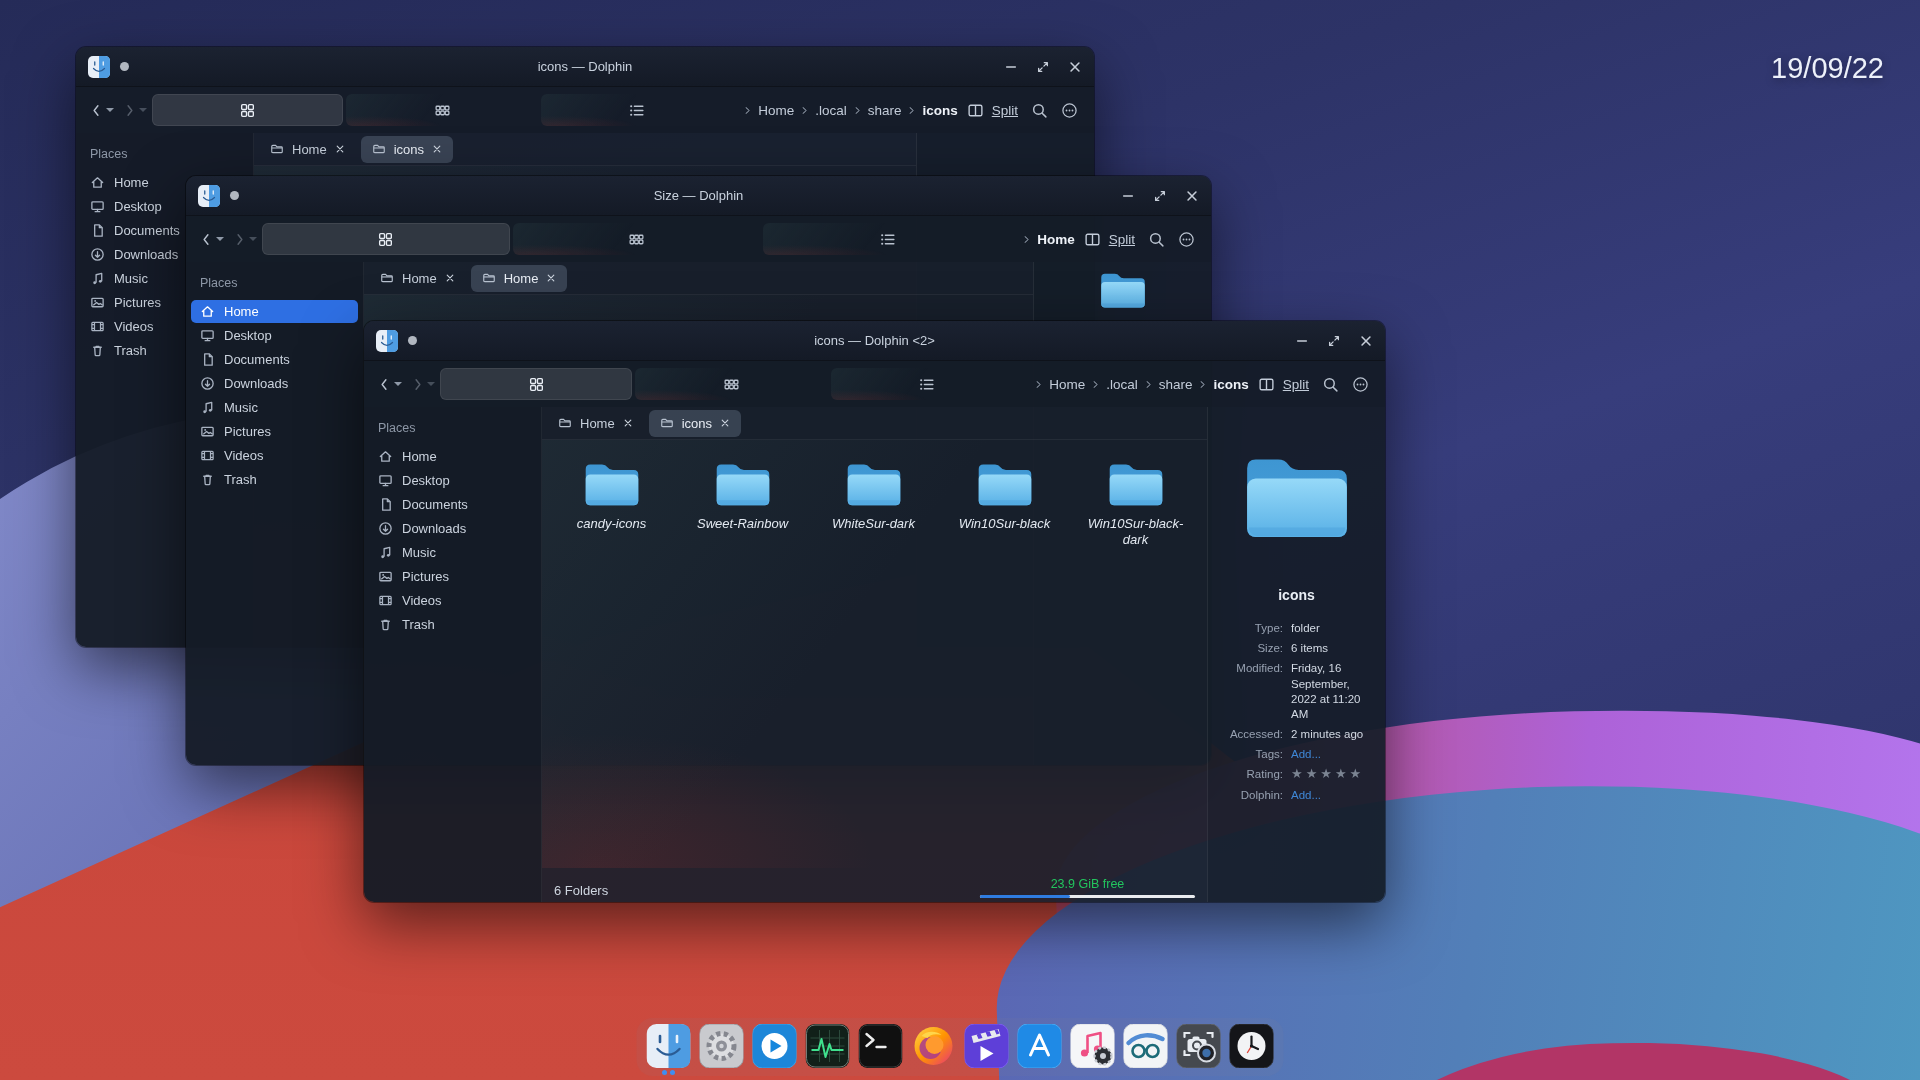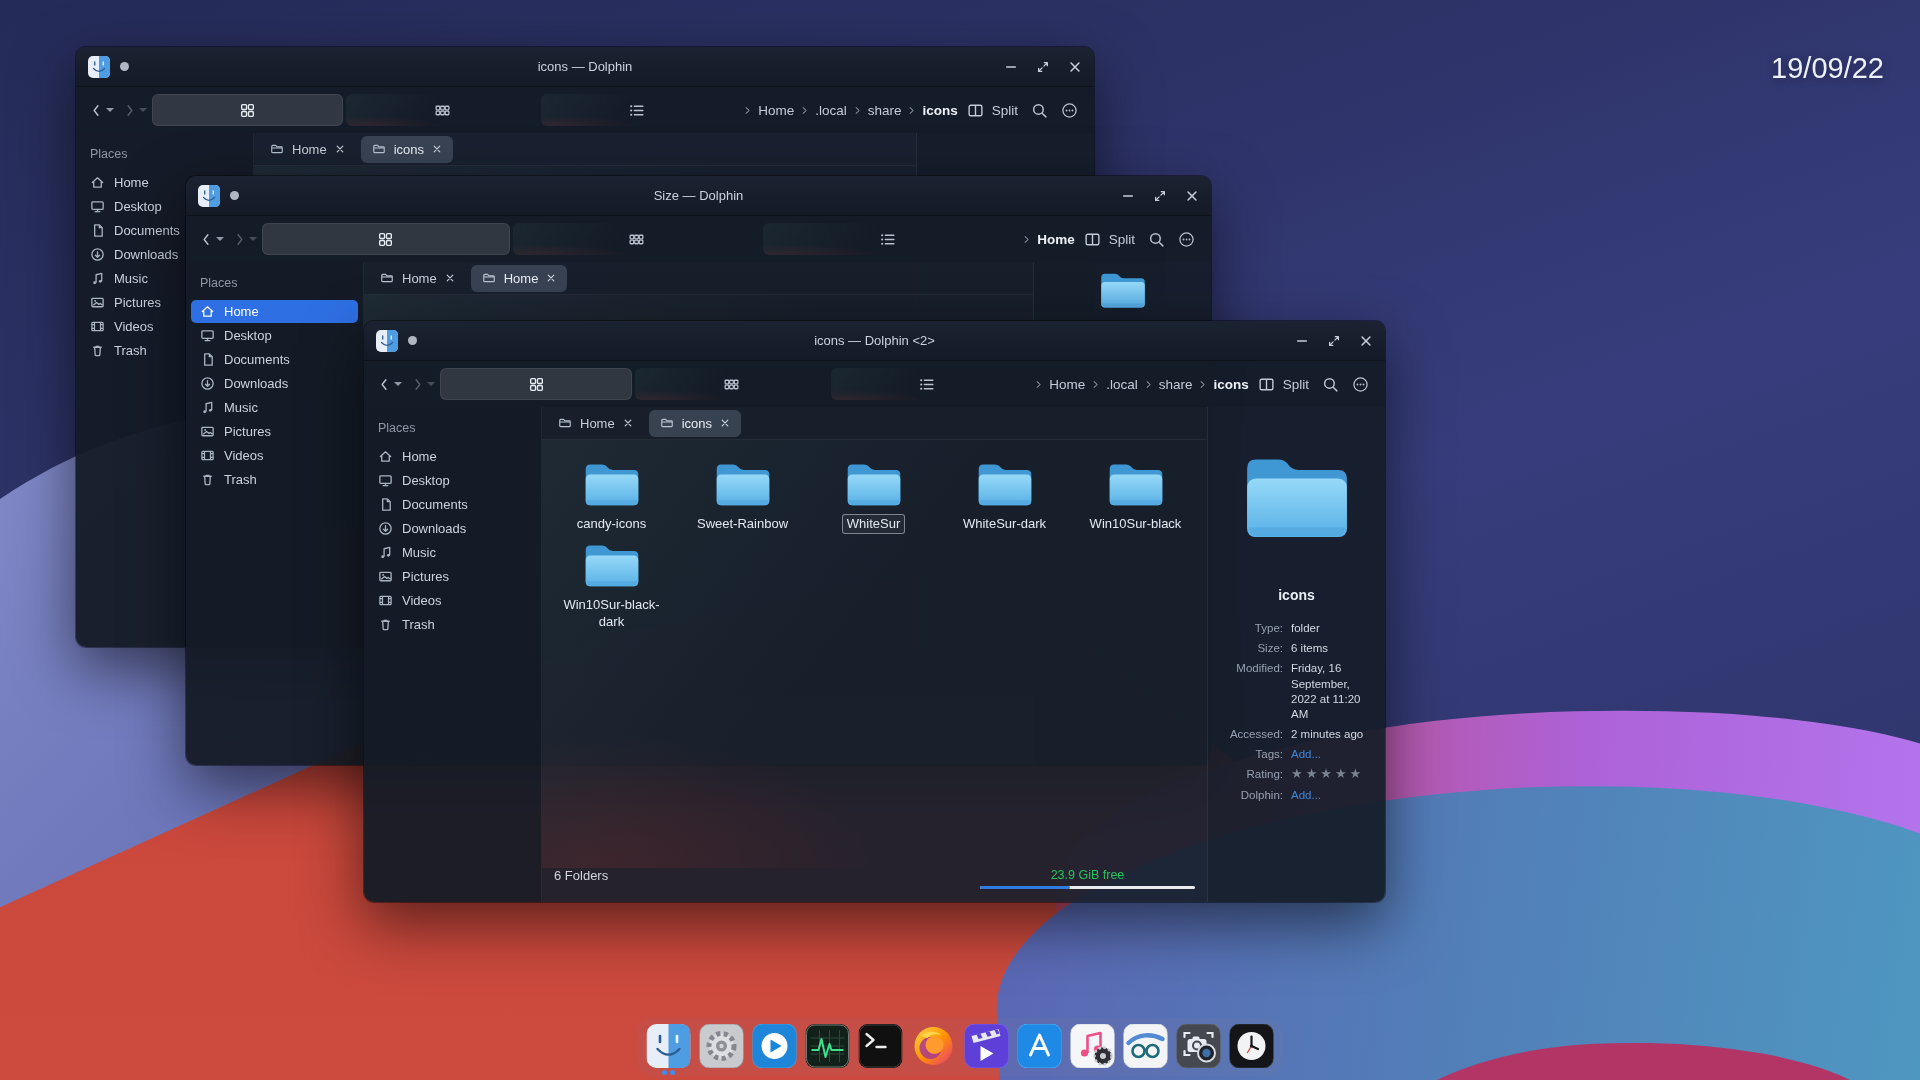--- a/index.html
+++ b/index.html
@@ -57,21 +57,21 @@
   .tb-btn svg { width:17px; height:17px; }
   .tb-btn.view { width:34px; }
   .tb-btn.active { background:rgba(255,255,255,.12); box-shadow:inset 0 0 0 1px rgba(255,255,255,.08); color:#e9eef5; }
   .tb-btn.dim { opacity:.4; }
   .navchev svg { width:15px; height:15px; }
   .caret { width:0; height:0; border-left:4px solid transparent; border-right:4px solid transparent;
     border-top:4px solid #8f99a8; margin-left:2px; }
   .breadcrumb { display:flex; align-items:center; gap:6px; margin-left:8px; font-size:13.5px; color:#c3ccd9; }
   .crumb-sep svg { width:9px; height:9px; color:#8f99a8; display:block; }
   .crumb.last { font-weight:bold; color:#eef2f8; }
-  .right-tools { margin-left:auto; display:flex; align-items:center; gap:0; color:#c3ccd9; font-size:13.5px; }
+  .right-tools { margin-left:auto; display:flex; align-items:center; gap:0; color:#c3ccd9; font-size:13.5px;text-decoration:underline; }
   .split-btn { display:flex; align-items:center; gap:8px; padding:0 6px; height:32px; border-radius:6px; }
   .split-btn svg { width:17px; height:17px; }
 
   .main { flex:1; display:flex; min-height:0; }
   .sidebar { flex:0 0 178px; width:178px; padding:6px 0; background:rgba(15,21,30,.35);
     border-right:1px solid rgba(255,255,255,.06); }
   .side-header { font-size:12.5px; color:#8d97a6; padding:8px 14px 9px; }
   .side-item { display:flex; align-items:center; gap:9px; margin:1px 5px; padding:4px 9px;
     border-radius:5px; font-size:13px; color:#cbd3de; }
   .side-item svg { width:15px; height:15px; color:#a9b3c2; flex:0 0 15px; }
@@ -88,24 +88,24 @@
   .tab .tclose svg { width:10px; height:10px; color:#cdd5df; display:block; }
 
   .view { flex:1; position:relative; min-height:0;
     background:linear-gradient(128deg, rgba(44,66,72,.30), rgba(0,0,0,0) 45%),
                radial-gradient(60% 45% at 8% 100%, rgba(150,45,45,.22), rgba(0,0,0,0) 70%); }
 
   .folders { display:flex; flex-wrap:wrap; padding:12px 4px 0; }
   .fitem { width:131px; display:flex; flex-direction:column; align-items:center; margin-top:8px; }
   .fitem .ficon { width:58px; height:49px; }
   .fitem .flabel { margin-top:6px; font-size:13px; color:#e3e9f1; text-align:center;
-    line-height:1.25; padding:1px 4px; max-width:122px; border-radius:2px; }
+    line-height:1.25; padding:1px 4px; max-width:122px; border-radius:2px;font-style:italic; }
   .fitem.focused .flabel { box-shadow:0 0 0 1px rgba(230,238,248,.5); background:rgba(255,255,255,.05); }
 
-  .statusbar { flex:0 0 34px; display:flex; align-items:flex-start; padding:0 12px 4px;
+  .statusbar { flex:0 0 34px; display:flex; align-items:flex-end; padding:0 12px 4px;
     font-size:13px; color:#cfd6e0; }
   .freespace { margin-left:auto; width:215px; display:flex; flex-direction:column; align-items:center; }
   .fs-label { font-size:12.5px; color:#22c55e; }
   .fs-bar { width:100%; height:3px; background:#e9ebef; border-radius:2px; margin-top:4px; position:relative; }
   .fs-fill { position:absolute; left:0; top:0; bottom:0; width:42%; background:#2f7ce0; border-radius:2px; }
 
   .infopanel { flex:0 0 178px; width:178px; border-left:1px solid rgba(255,255,255,.08);
     background:rgba(15,21,30,.22); display:flex; flex-direction:column; align-items:center;
     padding:44px 9px 0; }
   .infopanel.slim { padding-top:8px; }
@@ -829,26 +829,20 @@
                     <use href="#i-macfolder"></use>
                   </svg></span>
               <span class="flabel">candy-icons</span>
             </div>
             <div class="fitem">
               <span class="ficon"><svg viewBox="0 0 64 54">
                     <use href="#i-macfolder"></use>
                   </svg></span>
               <span class="flabel">Sweet-Rainbow</span>
             </div>
-            <div class="fitem focused">
-              <span class="ficon"><svg viewBox="0 0 64 54">
-                    <use href="#i-macfolder"></use>
-                  </svg></span>
-              <span class="flabel">WhiteSur</span>
-            </div>
             <div class="fitem">
               <span class="ficon"><svg viewBox="0 0 64 54">
                     <use href="#i-macfolder"></use>
                   </svg></span>
               <span class="flabel">WhiteSur-dark</span>
             </div>
             <div class="fitem">
               <span class="ficon"><svg viewBox="0 0 64 54">
                     <use href="#i-macfolder"></use>
                   </svg></span>

